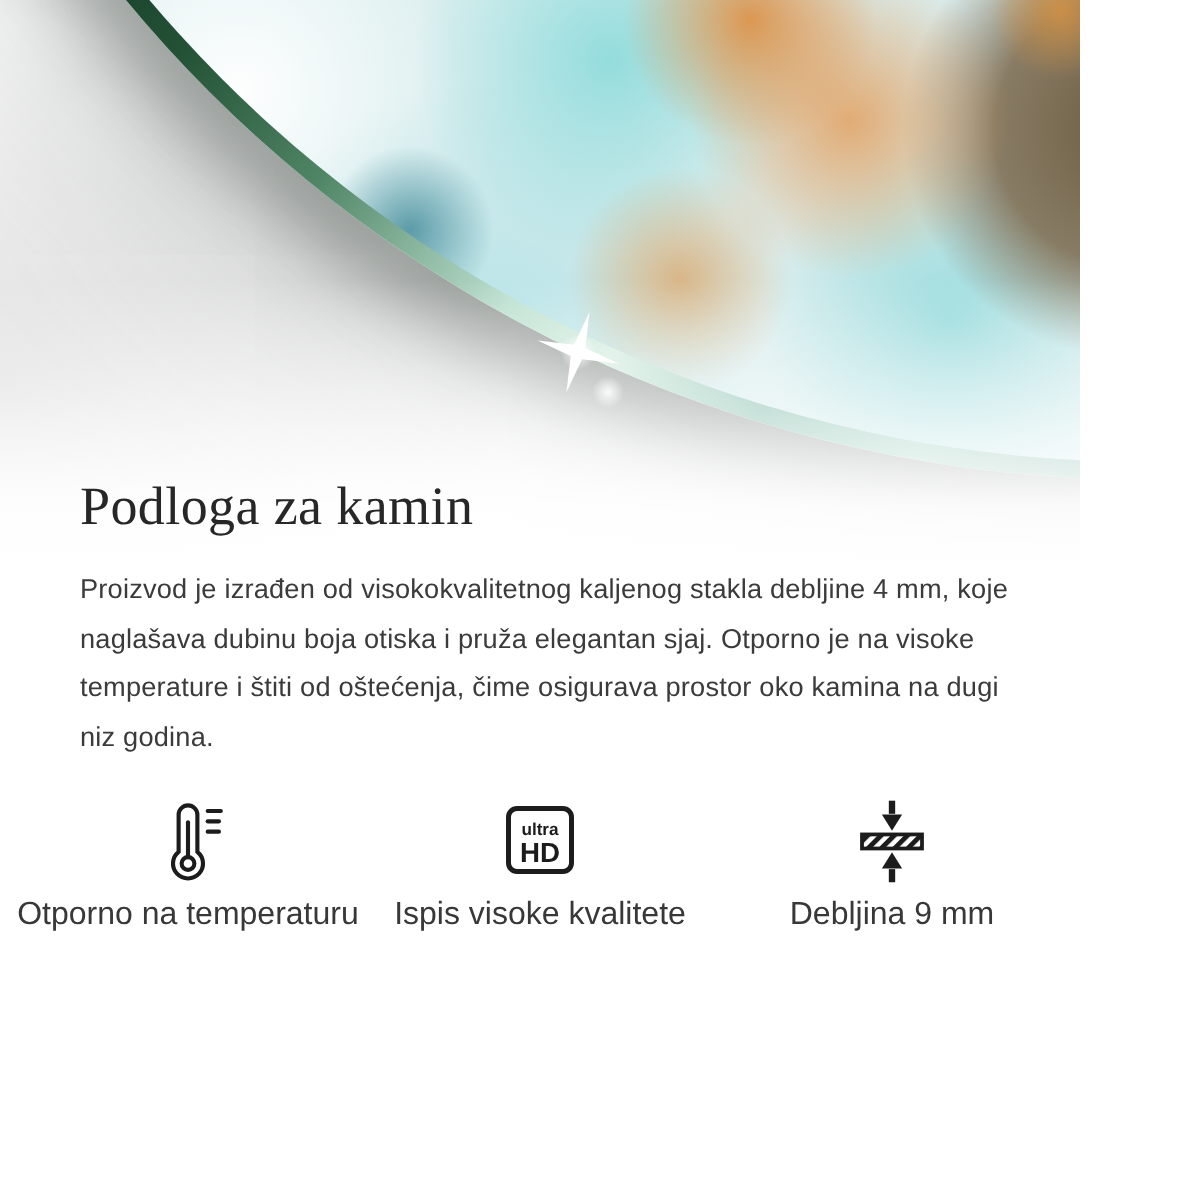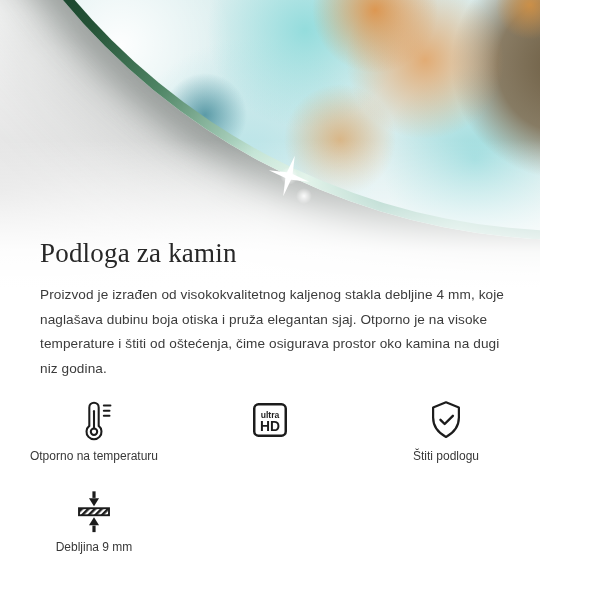--- a/index.html
+++ b/index.html
@@ -61,21 +61,21 @@
   .content { position:absolute; left:40px; right:28px; top:236px; z-index:5; }
   .title { font-family:"Liberation Serif", serif; font-weight:400; color:#272727;
     font-size:27px; line-height:35px; letter-spacing:.2px; }
   .desc { margin-top:12px; font-size:13.6px; line-height:24.5px; color:#3b3b3b; letter-spacing:.1px; }
 
   
   .features { position:absolute; left:6px; right:6px; top:397px; z-index:5;
     display:grid; grid-template-columns:repeat(3,1fr); row-gap:25px; }
   .feature { display:flex; flex-direction:column; align-items:center; }
   .icon-box { height:46px; display:flex; align-items:center; justify-content:center; }
-  .feature .label { margin-top:6px; font-size:12px; color:#383838; }
+  .feature .label { margin-top:6px; font-size:16px; color:#383838; }
   .icon-box svg { display:block; }
 </style>
 </head>
 <body>
 
 <div class="page">
 
   <div class="hero">
     <div class="disc-edge">
       <div class="disc-face"></div>
@@ -109,31 +109,23 @@
     </div>
 
     <div class="feature">
       <div class="icon-box">
         <svg width="42" height="42" viewBox="0 0 44 44">
           <rect x="5.5" y="5.5" width="33" height="33" rx="4.5" fill="none" stroke="#1c1c1c" stroke-width="2.6"></rect>
           <text x="22" y="19.5" text-anchor="middle" font-family="Liberation Sans, sans-serif" font-size="9" font-weight="700" fill="#1c1c1c">ultra</text>
           <text x="22" y="33.5" text-anchor="middle" font-family="Liberation Sans, sans-serif" font-size="14.5" font-weight="700" fill="#1c1c1c">HD</text>
         </svg>
       </div>
+      <div class="label">Ispis visoke kvalitete</div>
     </div>
 
-    <div class="feature">
-      <div class="icon-box">
-        <svg width="42" height="44" viewBox="0 0 44 46" fill="none" stroke="#1c1c1c" stroke-width="2.3" stroke-linejoin="round" stroke-linecap="round">
-          <path d="M22 4.5 L35.5 9.8 V20.5 C35.5 30 29.5 36.8 22 40.8 C14.5 36.8 8.5 30 8.5 20.5 V9.8 Z"></path>
-          <path d="M16.2 22.8 l4.4 4.4 L29.2 18.6" stroke-width="2.5"></path>
-        </svg>
-      </div>
-      <div class="label">Štiti podlogu</div>
-    </div>
 
 
 
     <div class="feature">
       <div class="icon-box">
         <svg width="42" height="45" viewBox="0 0 44 48">
           <defs>
             <pattern id="hatch" patternUnits="userSpaceOnUse" width="5" height="5" patternTransform="rotate(45 0 0)">
               <rect x="0" y="0" width="2.6" height="5" fill="#1c1c1c"></rect>
             </pattern>

